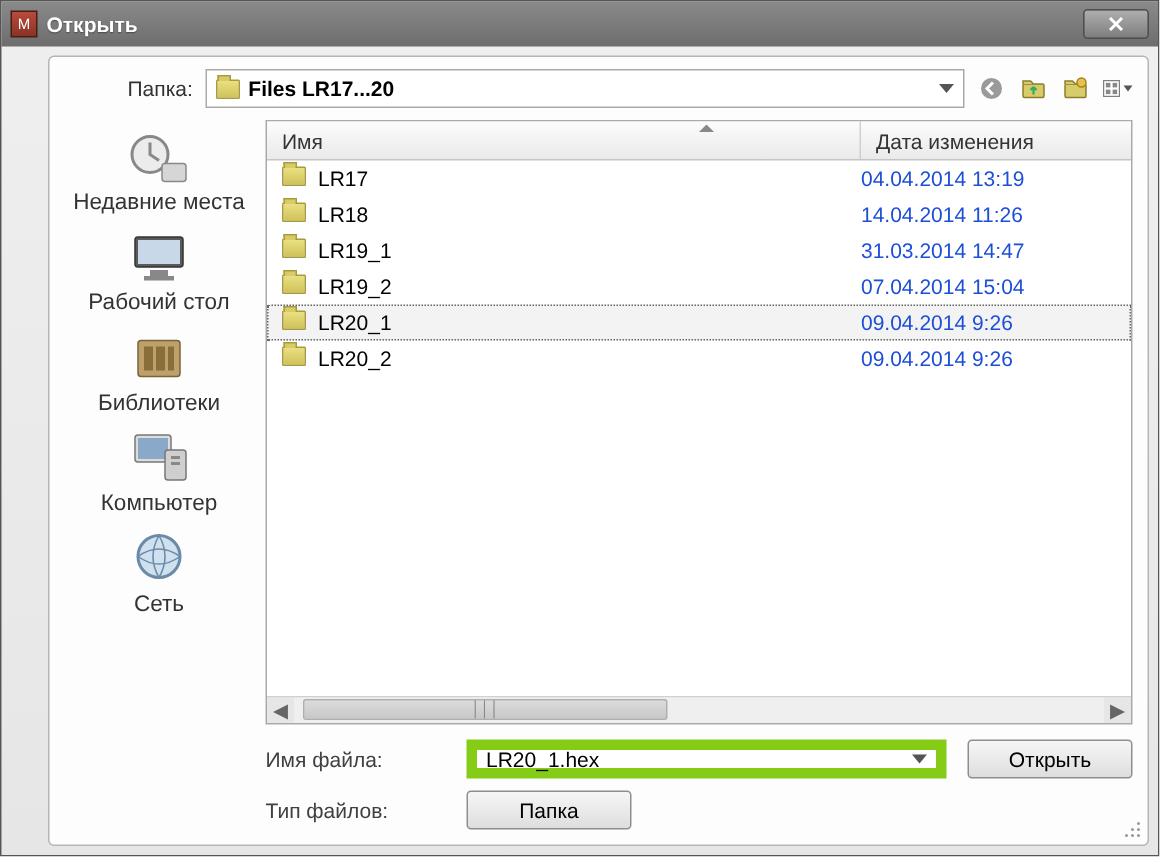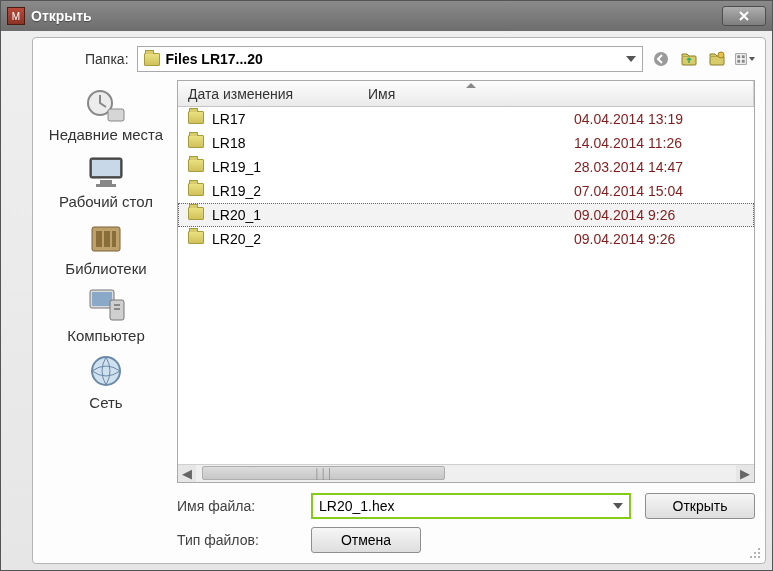--- a/index.html
+++ b/index.html
@@ -192,21 +192,21 @@
     padding: 0 10px;
     gap: 8px;
     cursor: pointer;
   }
   .row.selected {
     outline: 1px dotted #666;
     outline-offset: -1px;
     background: #f3f3f3;
   }
   .row .cell-name { flex: 1; display: flex; gap: 8px; }
-  .row .cell-date { width: 170px; color: #7f1d1d; }
+  .row .cell-date { width: 170px; color: #1d4ed8; }
   .hscroll {
     height: 18px;
     border-top: 1px solid #d0d0d0;
     background: #f1f1f1;
     display: flex;
     align-items: center;
   }
   .hscroll .arrow {
     width: 18px; height: 100%;
     display: flex; align-items: center; justify-content: center;
@@ -236,21 +236,21 @@
   }
   .bottom-row {
     display: flex;
     align-items: center;
     gap: 14px;
   }
   .bottom-label { width: 120px; font-size: 14px; color: #404040; }
   .combo {
     flex: 1;
     height: 26px;
-    border: 2px solid #84cc16;
+    border: 7px solid #84cc16;
     background: #fff;
     display: flex;
     align-items: center;
     padding: 0 6px;
     font-size: 14px;
     position: relative;
     cursor: pointer;
   }
   .btn {
     width: 110px;
@@ -382,26 +382,26 @@
                 <path d="M8 18 Q22 8 36 18 M8 18 Q22 28 36 18 M22 4 Q14 18 22 32 M22 4 Q30 18 22 32" stroke="#6a8aa8" fill="none"></path>
               </svg>
             </div>
             <span>Сеть</span>
           </div>
         </div>
 
       <div class="filepane">
         <div class="cols-wrap">
           <div class="cols">
+            <div class="col name">
+              <span>Имя</span>
+            </div>
             <div class="col date">
               <span>Дата изменения</span>
             </div>
-            <div class="col name">
-              <span>Имя</span>
-            </div>
           </div>
           <span class="sort-caret"></span>
         </div>
 
         <div class="rows" id="rows-container">
             <div class="row">
               <div class="cell-name">
                 <span class="folder-small-icon"></span>
                 <span>LR17</span>
               </div>
@@ -412,21 +412,21 @@
                 <span class="folder-small-icon"></span>
                 <span>LR18</span>
               </div>
               <div class="cell-date">14.04.2014 11:26</div>
             </div>
             <div class="row">
               <div class="cell-name">
                 <span class="folder-small-icon"></span>
                 <span>LR19_1</span>
               </div>
-              <div class="cell-date">28.03.2014 14:47</div>
+              <div class="cell-date">31.03.2014 14:47</div>
             </div>
             <div class="row">
               <div class="cell-name">
                 <span class="folder-small-icon"></span>
                 <span>LR19_2</span>
               </div>
               <div class="cell-date">07.04.2014 15:04</div>
             </div>
             <div class="row selected">
               <div class="cell-name">
@@ -462,21 +462,21 @@
           <span>LR20_1.hex</span>
           <span class="dropdown-arrow" style="margin-left:auto"></span>
         </div>
         <div class="btn">
           <span>Открыть</span>
         </div>
       </div>
       <div class="bottom-row">
         <span class="bottom-label">Тип файлов:</span>
         <div class="btn">
-          <span>Отмена</span>
+          <span>Папка</span>
         </div>
       </div>
     </div>
 
     <svg class="resize-grip" viewBox="0 0 14 14">
       <circle cx="12" cy="4" r="1" fill="#9a9a9a"></circle>
       <circle cx="8" cy="8" r="1" fill="#9a9a9a"></circle>
       <circle cx="12" cy="8" r="1" fill="#9a9a9a"></circle>
       <circle cx="4" cy="12" r="1" fill="#9a9a9a"></circle>
       <circle cx="8" cy="12" r="1" fill="#9a9a9a"></circle>

